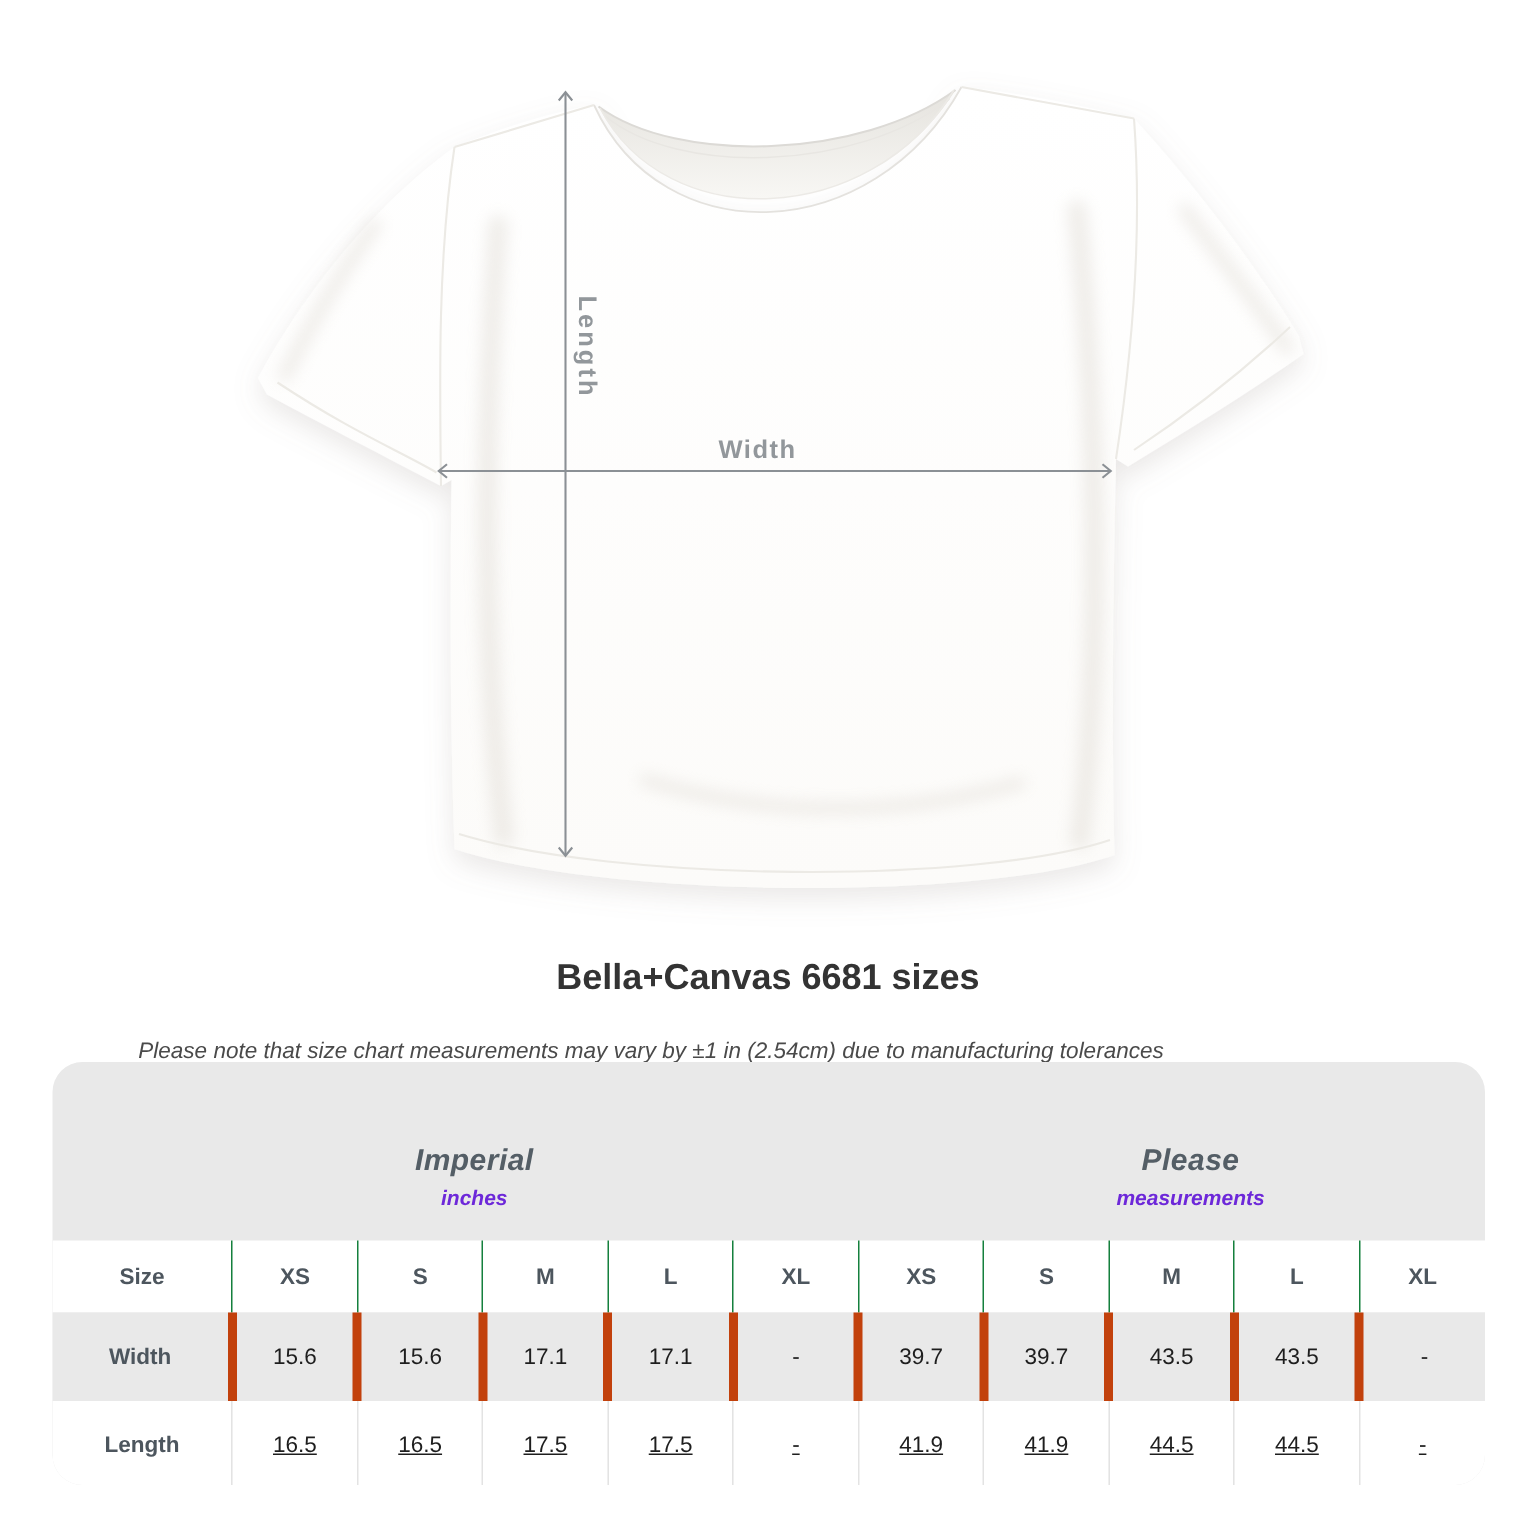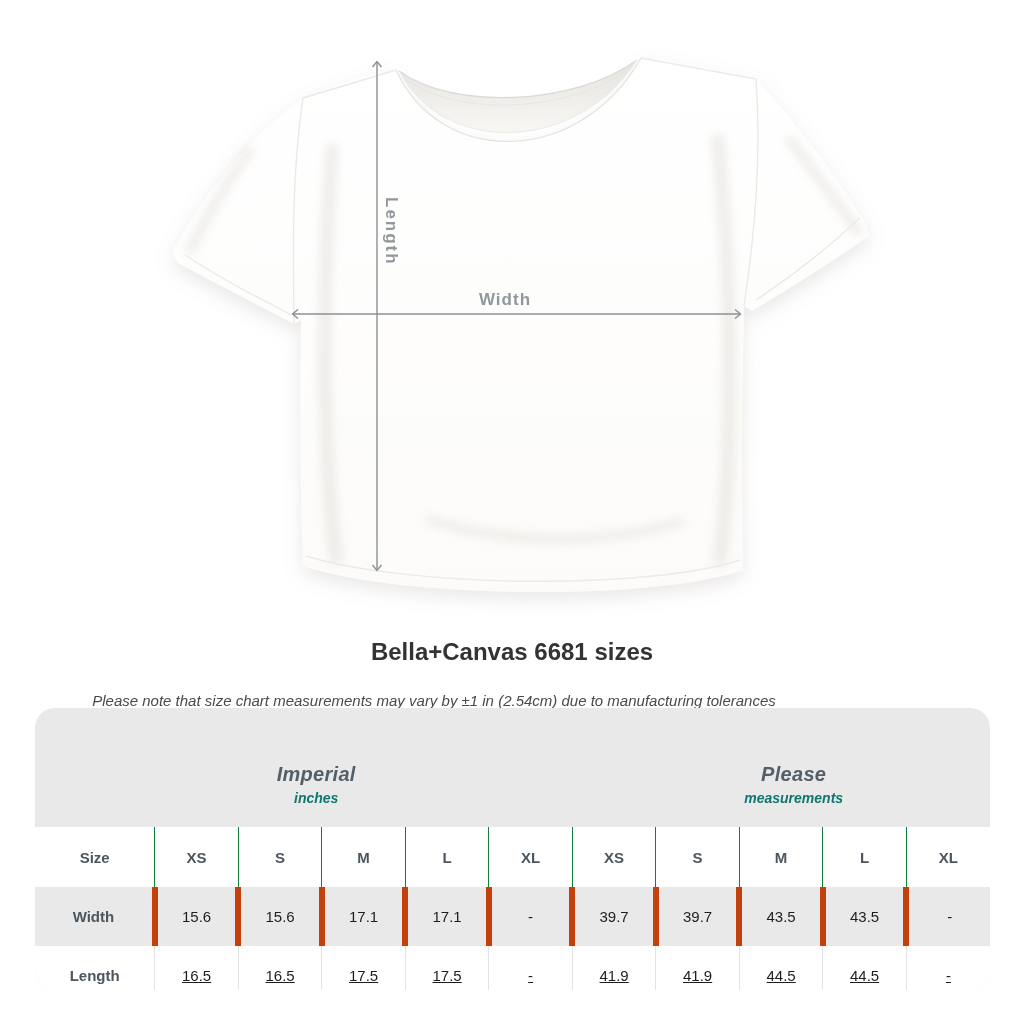--- a/index.html
+++ b/index.html
@@ -23,23 +23,23 @@
   
   .table-card { position:absolute; left:35px; top:708px; width:955px; height:282px;
                 background:var(--card-bg,#e9e9e9); border-radius:20px; overflow:hidden; }
   table { width:100%; border-collapse:collapse; table-layout:fixed;margin-top:33px; }
   col.c0 { width:12.55%; }
   col.cn { width:8.745%; }
   th, td { text-align:center; vertical-align:middle; }
 
   .unit-row th { height:86px; padding-left:25px; }
   .unit-label { font-style:italic; font-weight:700; font-size:20px; color:#545e66; letter-spacing:.3px; }
-  .unit-sub   { font-style:italic; font-size:14px; color:#0f766e; margin-top:4px; }
-
-  .size-row th { height:60px; background:var(--row-white,#fff); font-size:15px; font-weight:700; color:var(--table-text,#4d565e); }
+  .unit-sub   { font-style:italic; font-size:14px; color:#6d28d9; margin-top:4px; }
+
+  .size-row th { height:48px; background:var(--row-white,#fff); font-size:15px; font-weight:700; color:var(--table-text,#4d565e); }
   .size-row th + th { border-left:1px solid #15803d; }
 
   tr.data-row { height:59px; }
   tr.data-row th { font-size:15px; font-weight:700; color:var(--table-text,#4d565e); }
   tr.data-row td { font-size:15px; font-weight:400; color:var(--value-text,#1e1e1e); }
   tr.gray  > th, tr.gray  > td { background:var(--card-bg,#e9e9e9); }
   tr.gray  > * + * { border-left:6px solid #c2410c; }
   tr.white > th, tr.white > td { background:var(--row-white,#fff); }
   tr.white > * + * { border-left:1px solid #e3e3e3;text-decoration:underline; }
 </style>

